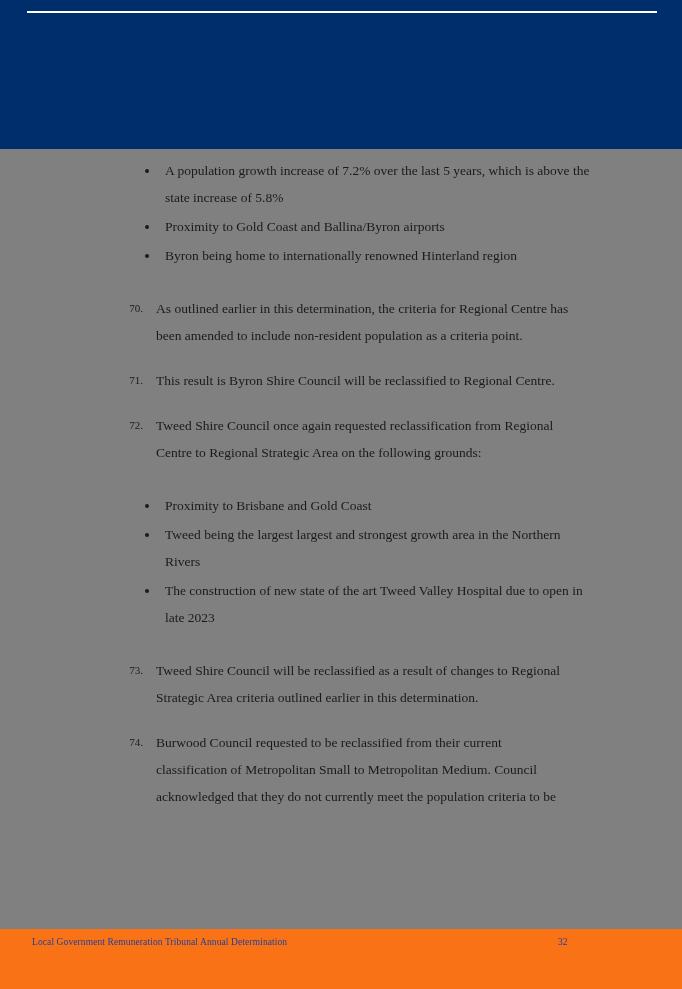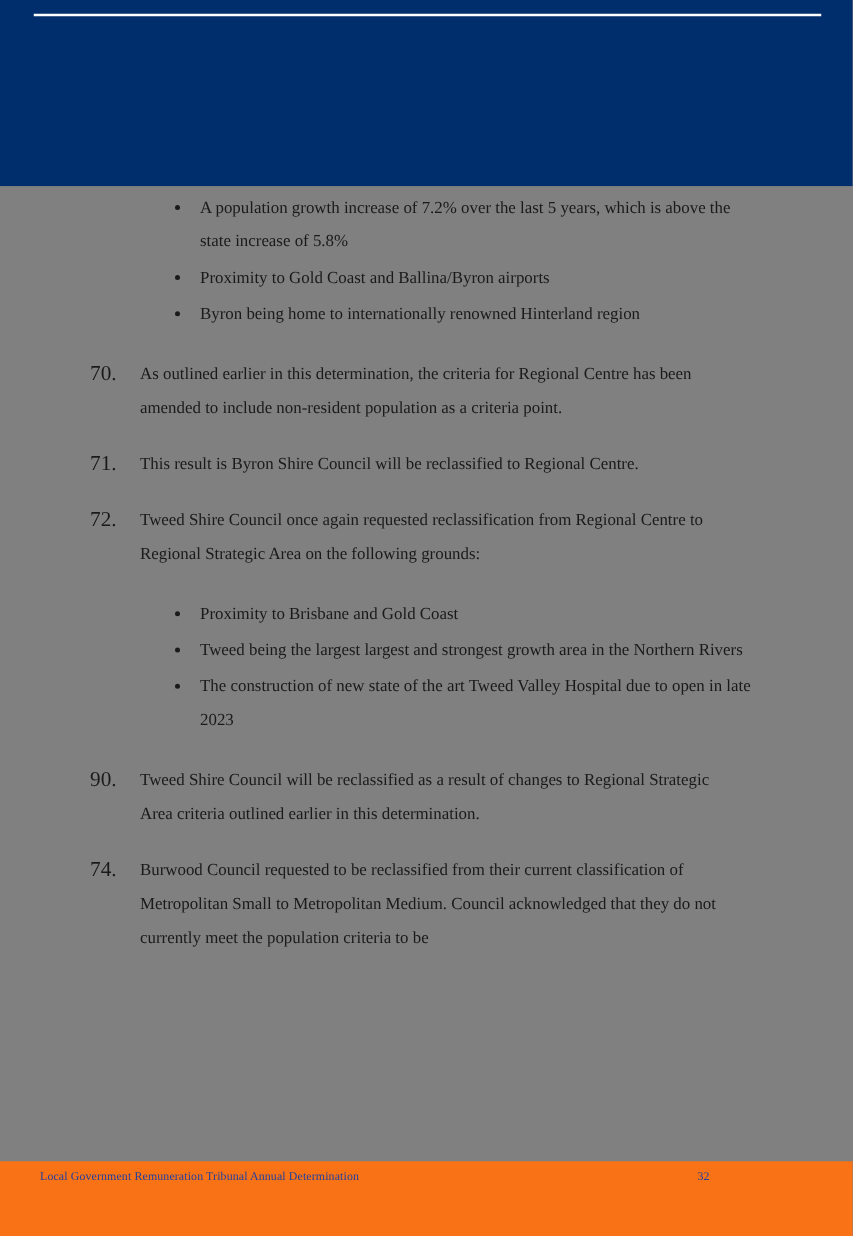--- a/index.html
+++ b/index.html
@@ -46,38 +46,38 @@
     height: 780px;
     background: #808080;
   }
   .para {
     display: flex;
     margin-bottom: 18px;
   }
   .para .num {
     width: 40px;
     flex: 0 0 40px;
-    text-align: left;
-    padding-left: 72px;
+    text-align: center;
+    padding-left: 116px;
     box-sizing: content-box;
-    font-size: 17px;
+    font-size: 11px;
     color: #1a1a1a;
     line-height: 27px;
   }
   .para .txt {
     flex: 1 1 auto;
     font-size: 13.5px;
     color: #1a1a1a;
     line-height: 27px;
     padding-right: 108px;
   }
   ul.bullets {
     list-style: none;
     margin: 0 0 16px 0;
-    padding: 3px;
+    padding: 8px;
   }
   ul.bullets li {
     position: relative;
     margin: 0 76px 2px 133px;
     padding-left: 24px;
     font-size: 13.5px;
     line-height: 27px;
     color: #1a1a1a;
   }
   ul.bullets li::before {
@@ -152,21 +152,21 @@
       <div class="txt">Tweed Shire Council once again requested reclassification from Regional Centre to Regional Strategic Area on the following grounds:</div>
     </div>
 
     <ul class="bullets">
       <li>Proximity to Brisbane and Gold Coast</li>
       <li>Tweed being the largest largest and strongest growth area in the Northern Rivers</li>
       <li>The construction of new state of the art Tweed Valley Hospital due to open in late 2023</li>
     </ul>
 
     <div class="para">
-      <div class="num">90.</div>
+      <div class="num">73.</div>
       <div class="txt">Tweed Shire Council will be reclassified as a result of changes to Regional Strategic Area criteria outlined earlier in this determination.</div>
     </div>
 
     <div class="para">
       <div class="num">74.</div>
       <div class="txt">Burwood Council requested to be reclassified from their current classification of Metropolitan Small to Metropolitan Medium. Council acknowledged that they do not currently meet the population criteria to be</div>
     </div>
 
   </div>
 

